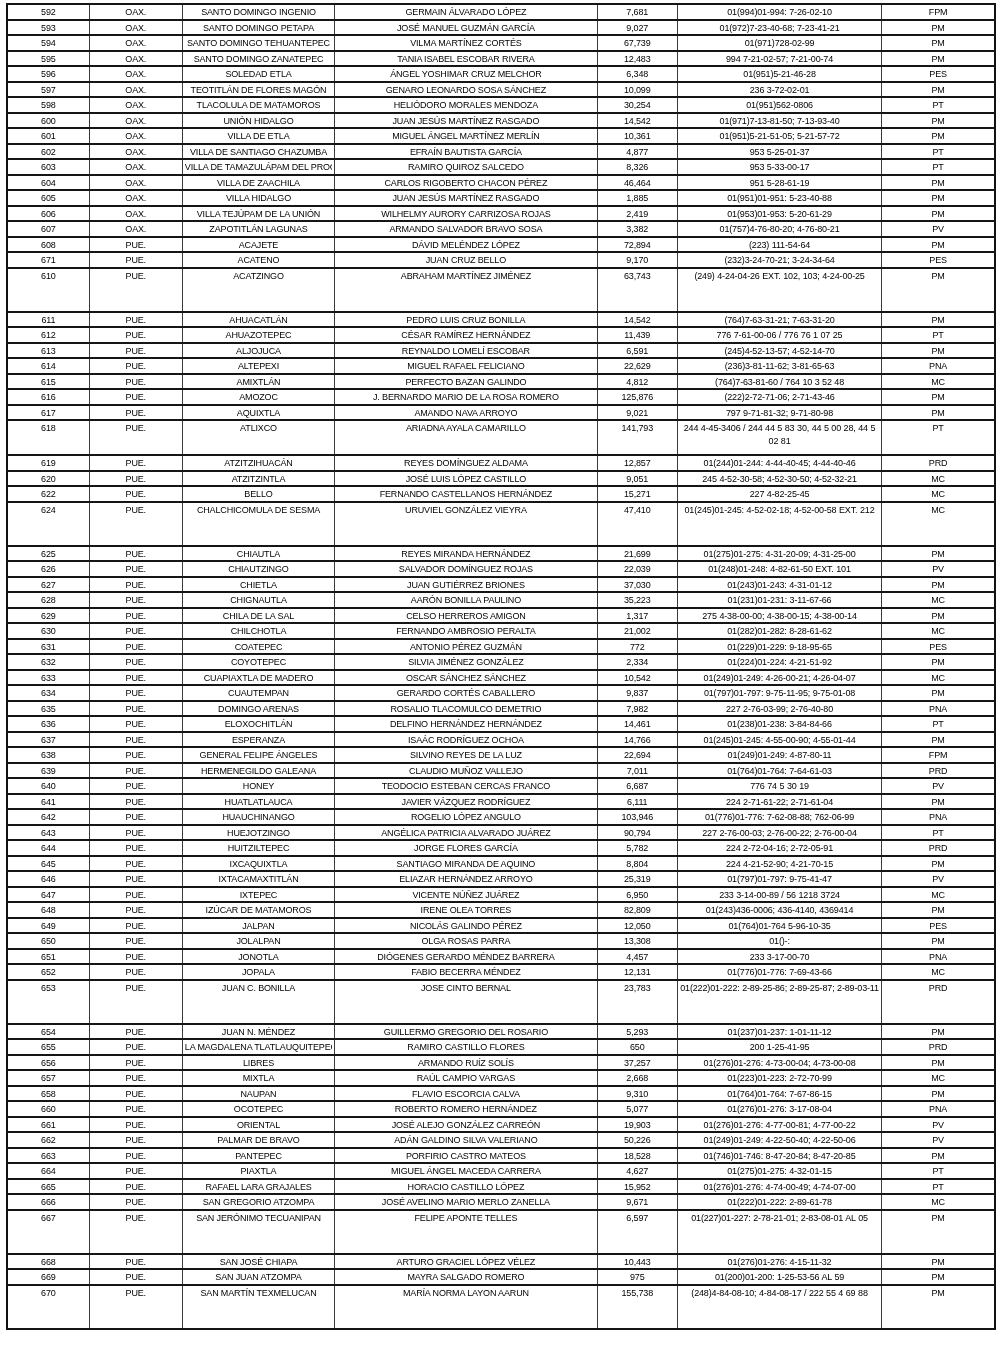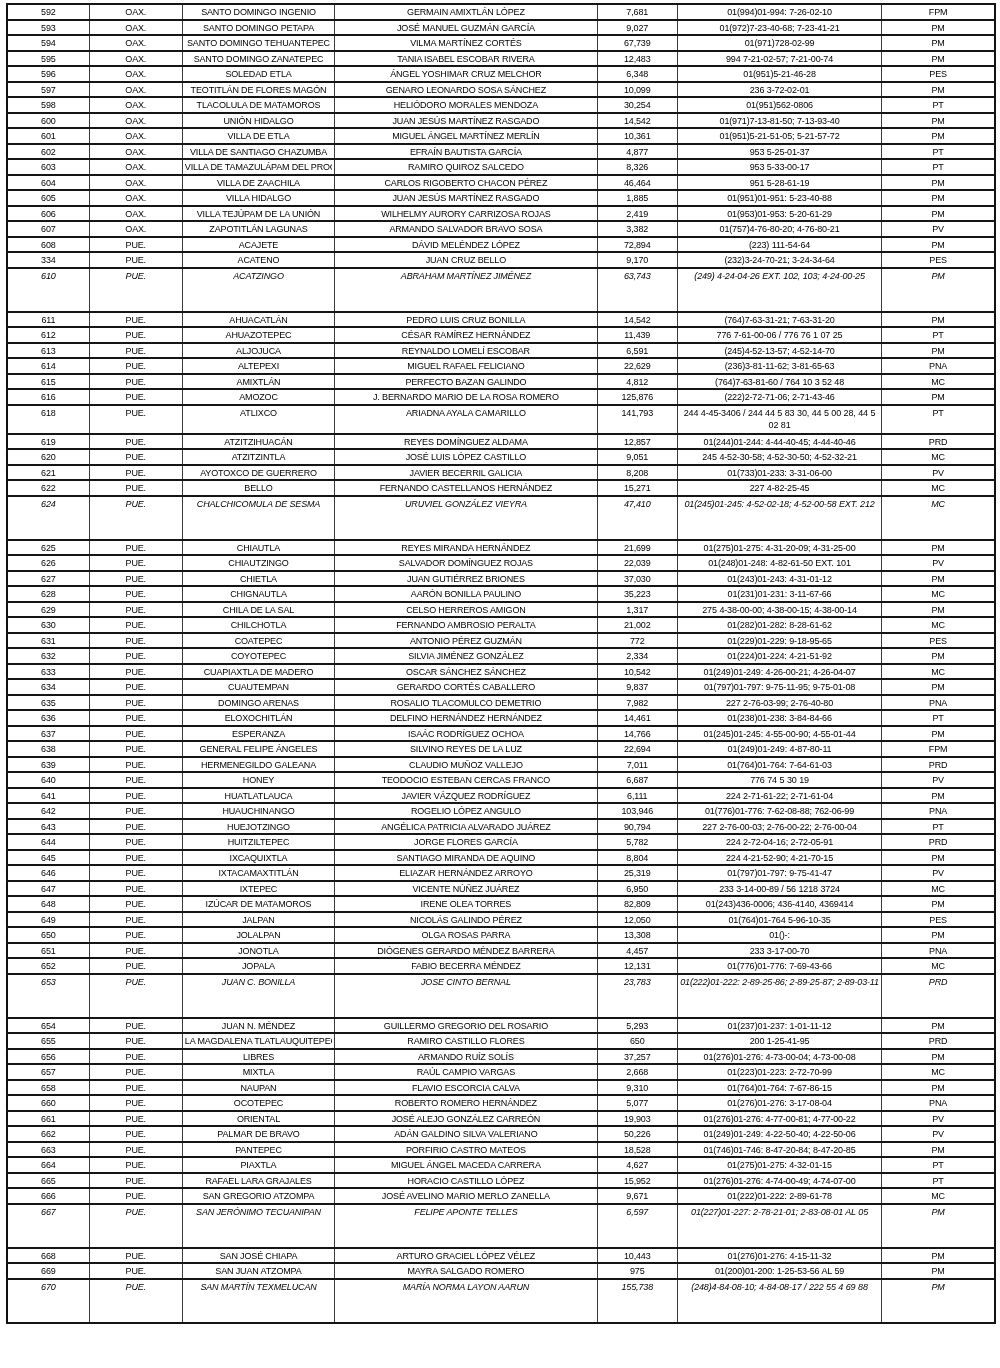--- a/index.html
+++ b/index.html
@@ -19,22 +19,22 @@
     border-top:2px solid #151515;
     border-bottom:2px solid #151515;
     padding:1px 2px 0 2px;
     text-align:center;
     vertical-align:top;
     line-height:12.5px;
     overflow:hidden;
   }
   table.muni-table{border:2px solid #111;}
   tr.r1{height:14px;}
-  tr.r2{height:29px;margin-left:44px;}
-  tr.r3{height:44px;font-style:italic;}
+  tr.r2{height:35px;margin-left:44px;}
+  tr.r3{height:44px;}
   td .clip{white-space:nowrap;overflow:hidden;text-align:center;}
   td.c-num{}
   td.c-pop{}
   td.c-phone{word-spacing:0.2px;}
 </style>
 </head>
 <body>
 
 <div class="page">
   <table class="muni-table">
@@ -47,21 +47,21 @@
         <col style="width: 204px;">
         <col style="width: 113px;">
       </colgroup>
     <tbody id="table-body">
         <tr class="r1">
     <td class="c-num">592</td>
     <td class="c-state">OAX.</td>
     <td class="c-muni">
             <div class="clip">SANTO DOMINGO INGENIO</div>
           </td>
-    <td class="c-name">GERMAIN AMIXTLÁN LÓPEZ</td>
+    <td class="c-name">GERMAIN ÁLVARADO LÓPEZ</td>
     <td class="c-pop">7,681</td>
     <td class="c-phone">01(994)01-994: 7-26-02-10</td>
     <td class="c-party">FPM</td>
   </tr>
         <tr class="r1">
     <td class="c-num">593</td>
     <td class="c-state">OAX.</td>
     <td class="c-muni">
             <div class="clip">SANTO DOMINGO PETAPA</div>
           </td>
@@ -218,21 +218,21 @@
     <td class="c-state">PUE.</td>
     <td class="c-muni">
             <div class="clip">ACAJETE</div>
           </td>
     <td class="c-name">DÁVID MELÉNDEZ LÓPEZ</td>
     <td class="c-pop">72,894</td>
     <td class="c-phone">(223) 111-54-64</td>
     <td class="c-party">PM</td>
   </tr>
         <tr class="r1">
-    <td class="c-num">334</td>
+    <td class="c-num">671</td>
     <td class="c-state">PUE.</td>
     <td class="c-muni">
             <div class="clip">ACATENO</div>
           </td>
     <td class="c-name">JUAN CRUZ BELLO</td>
     <td class="c-pop">9,170</td>
     <td class="c-phone">(232)3-24-70-21; 3-24-34-64</td>
     <td class="c-party">PES</td>
   </tr>
         <tr class="r3">
@@ -305,20 +305,31 @@
     <td class="c-num">616</td>
     <td class="c-state">PUE.</td>
     <td class="c-muni">
             <div class="clip">AMOZOC</div>
           </td>
     <td class="c-name">J. BERNARDO MARIO DE LA ROSA ROMERO</td>
     <td class="c-pop">125,876</td>
     <td class="c-phone">(222)2-72-71-06; 2-71-43-46</td>
     <td class="c-party">PM</td>
   </tr>
+        <tr class="r1">
+    <td class="c-num">617</td>
+    <td class="c-state">PUE.</td>
+    <td class="c-muni">
+            <div class="clip">AQUIXTLA</div>
+          </td>
+    <td class="c-name">AMANDO NAVA ARROYO</td>
+    <td class="c-pop">9,021</td>
+    <td class="c-phone">797 9-71-81-32; 9-71-80-98</td>
+    <td class="c-party">PM</td>
+  </tr>
         <tr class="r2">
     <td class="c-num">618</td>
     <td class="c-state">PUE.</td>
     <td class="c-muni">
             <div class="clip">ATLIXCO</div>
           </td>
     <td class="c-name">ARIADNA AYALA CAMARILLO</td>
     <td class="c-pop">141,793</td>
     <td class="c-phone">244 4-45-3406 / 244 44 5 83 30, 44 5 00 28, 44 5 02 81</td>
     <td class="c-party">PT</td>
@@ -337,31 +348,20 @@
         <tr class="r1">
     <td class="c-num">620</td>
     <td class="c-state">PUE.</td>
     <td class="c-muni">
             <div class="clip">ATZITZINTLA</div>
           </td>
     <td class="c-name">JOSÉ LUIS LÓPEZ CASTILLO</td>
     <td class="c-pop">9,051</td>
     <td class="c-phone">245 4-52-30-58; 4-52-30-50; 4-52-32-21</td>
     <td class="c-party">MC</td>
-  </tr>
-        <tr class="r1">
-    <td class="c-num">621</td>
-    <td class="c-state">PUE.</td>
-    <td class="c-muni">
-            <div class="clip">AYOTOXCO DE GUERRERO</div>
-          </td>
-    <td class="c-name">JAVIER BECERRIL GALICIA</td>
-    <td class="c-pop">8,208</td>
-    <td class="c-phone">01(733)01-233: 3-31-06-00</td>
-    <td class="c-party">PV</td>
   </tr>
         <tr class="r1">
     <td class="c-num">622</td>
     <td class="c-state">PUE.</td>
     <td class="c-muni">
             <div class="clip">BELLO</div>
           </td>
     <td class="c-name">FERNANDO CASTELLANOS HERNÁNDEZ</td>
     <td class="c-pop">15,271</td>
     <td class="c-phone">227  4-82-25-45</td>

